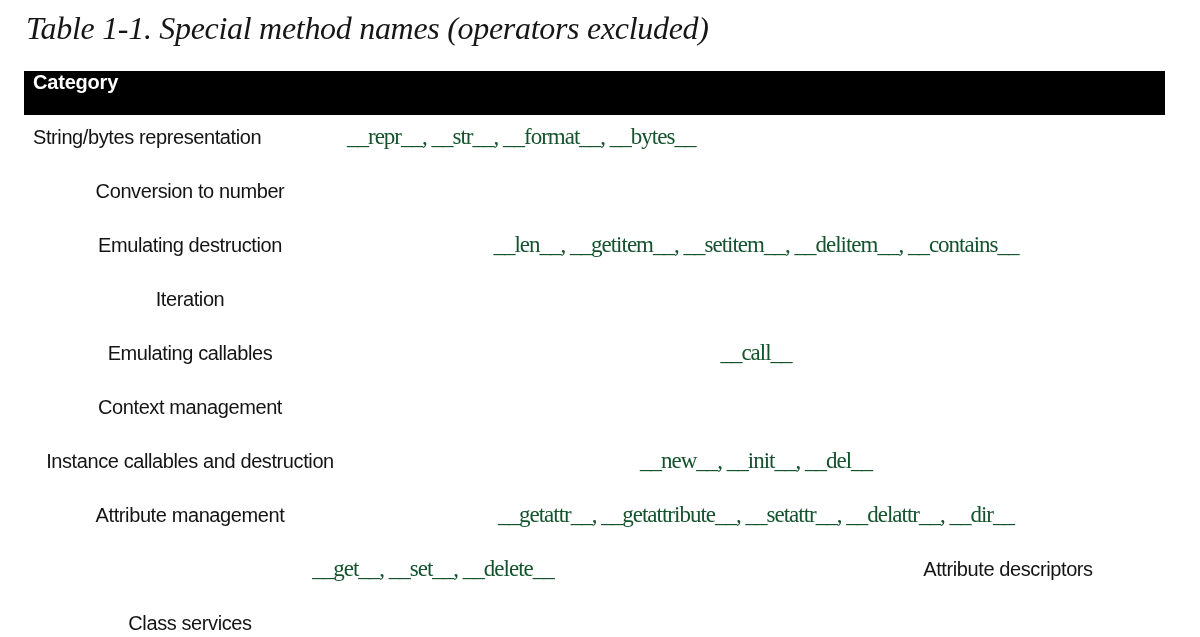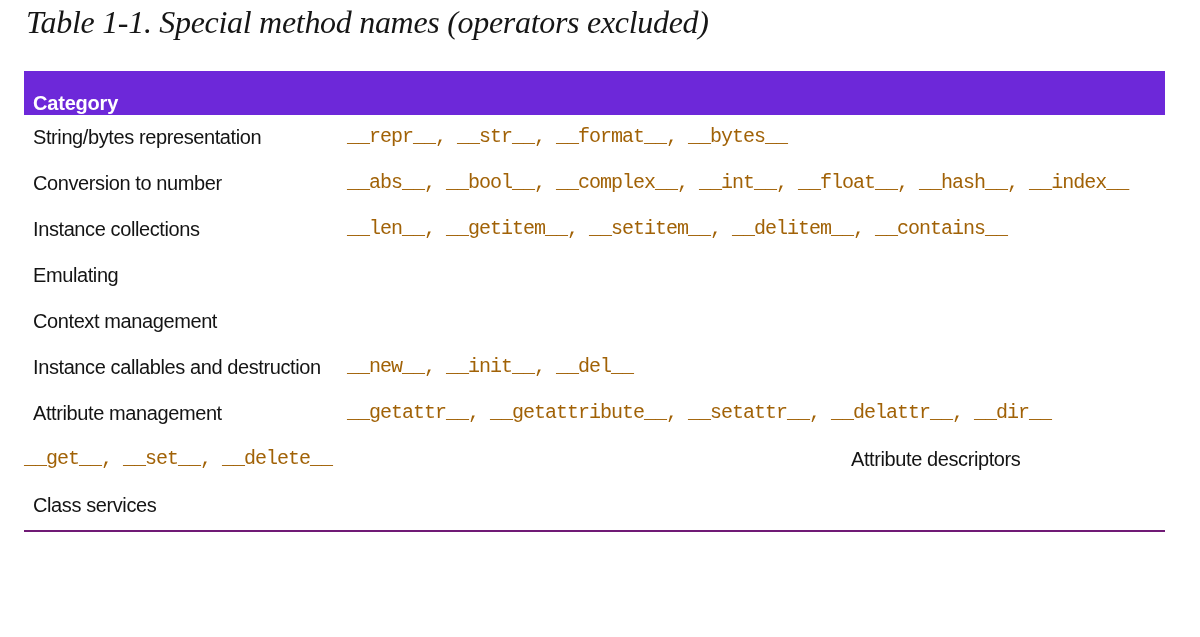--- a/index.html
+++ b/index.html
@@ -13,38 +13,38 @@
   }
   .page {
     position: relative;
     width: 1200px;
     height: 637px;
     background: #ffffff;
   }
   .caption {
     position: absolute;
     left: 26px;
-    top: 4px;
+    top: 10px;
     font-family: "Liberation Serif", serif;
     font-style: italic;
     font-size: 32px;
     color: #161616;
     letter-spacing: -0.3px;
     white-space: nowrap;
   }
   .table {
     position: absolute;
     left: 24px;
     top: 71px;
     width: 1141px;
   }
   .thead {
     display: flex;
-    align-items: flex-end;
-    background: #6d28d9;
+    align-items: flex-start;
+    background: #000000;
     height: 44px;
     color: #ffffff;
   }
   .th {
     font-weight: bold;
     font-size: 20px;
     letter-spacing: -0.2px;
   }
   .col1 {
     width: 323px;
@@ -59,35 +59,36 @@
   .tbody {
     padding-top: 3px;
     padding-bottom: 6px;
     border-bottom: 2px solid #701a75;
   }
   .tr {
     display: flex;
     align-items: flex-start;
   }
   .tr + .tr {
-    margin-top: 8px;
+    margin-top: 16px;
+    text-align: center;
   }
   .td {
     line-height: 38px;
   }
   .cat {
     font-size: 20px;
     color: #141414;
     letter-spacing: -0.4px;
     white-space: nowrap;
   }
   .mono {
-    font-family: Liberation Mono, monospace;
-    font-size: 20px;
-    color: #a16207;
+    font-family: Liberation Serif, serif;
+    font-size: 23px;
+    color: #14532d;
     letter-spacing: -1px;
     word-spacing: 0px;
   }
 </style>
 </head>
 <body>
 
 <div class="page">
   <div class="caption">Table 1-1. Special method names (operators excluded)</div>
 
@@ -96,32 +97,35 @@
       <div class="th col1">Category</div>
     </div>
     <div class="tbody" id="tbody">
   <div class="tr">
     <div class="td col1 cat">String/bytes representation</div>
     <div class="td col2 mono">__repr__, __str__, __format__, __bytes__</div>
   </div>
 
   <div class="tr">
     <div class="td col1 cat">Conversion to number</div>
-    <div class="td col2 mono">__abs__, __bool__, __complex__, __int__, __float__, __hash__, __index__</div>
   </div>
 
   <div class="tr">
-    <div class="td col1 cat">Instance collections</div>
+    <div class="td col1 cat">Emulating destruction</div>
     <div class="td col2 mono">__len__, __getitem__, __setitem__, __delitem__, __contains__</div>
   </div>
 
   <div class="tr">
-    <div class="td col1 cat">Emulating</div>
+    <div class="td col1 cat">Iteration</div>
   </div>
 
+  <div class="tr">
+    <div class="td col1 cat">Emulating callables</div>
+    <div class="td col2 mono">__call__</div>
+  </div>
 
   <div class="tr">
     <div class="td col1 cat">Context management</div>
   </div>
 
   <div class="tr">
     <div class="td col1 cat">Instance callables and destruction</div>
     <div class="td col2 mono">__new__, __init__, __del__</div>
   </div>
 

